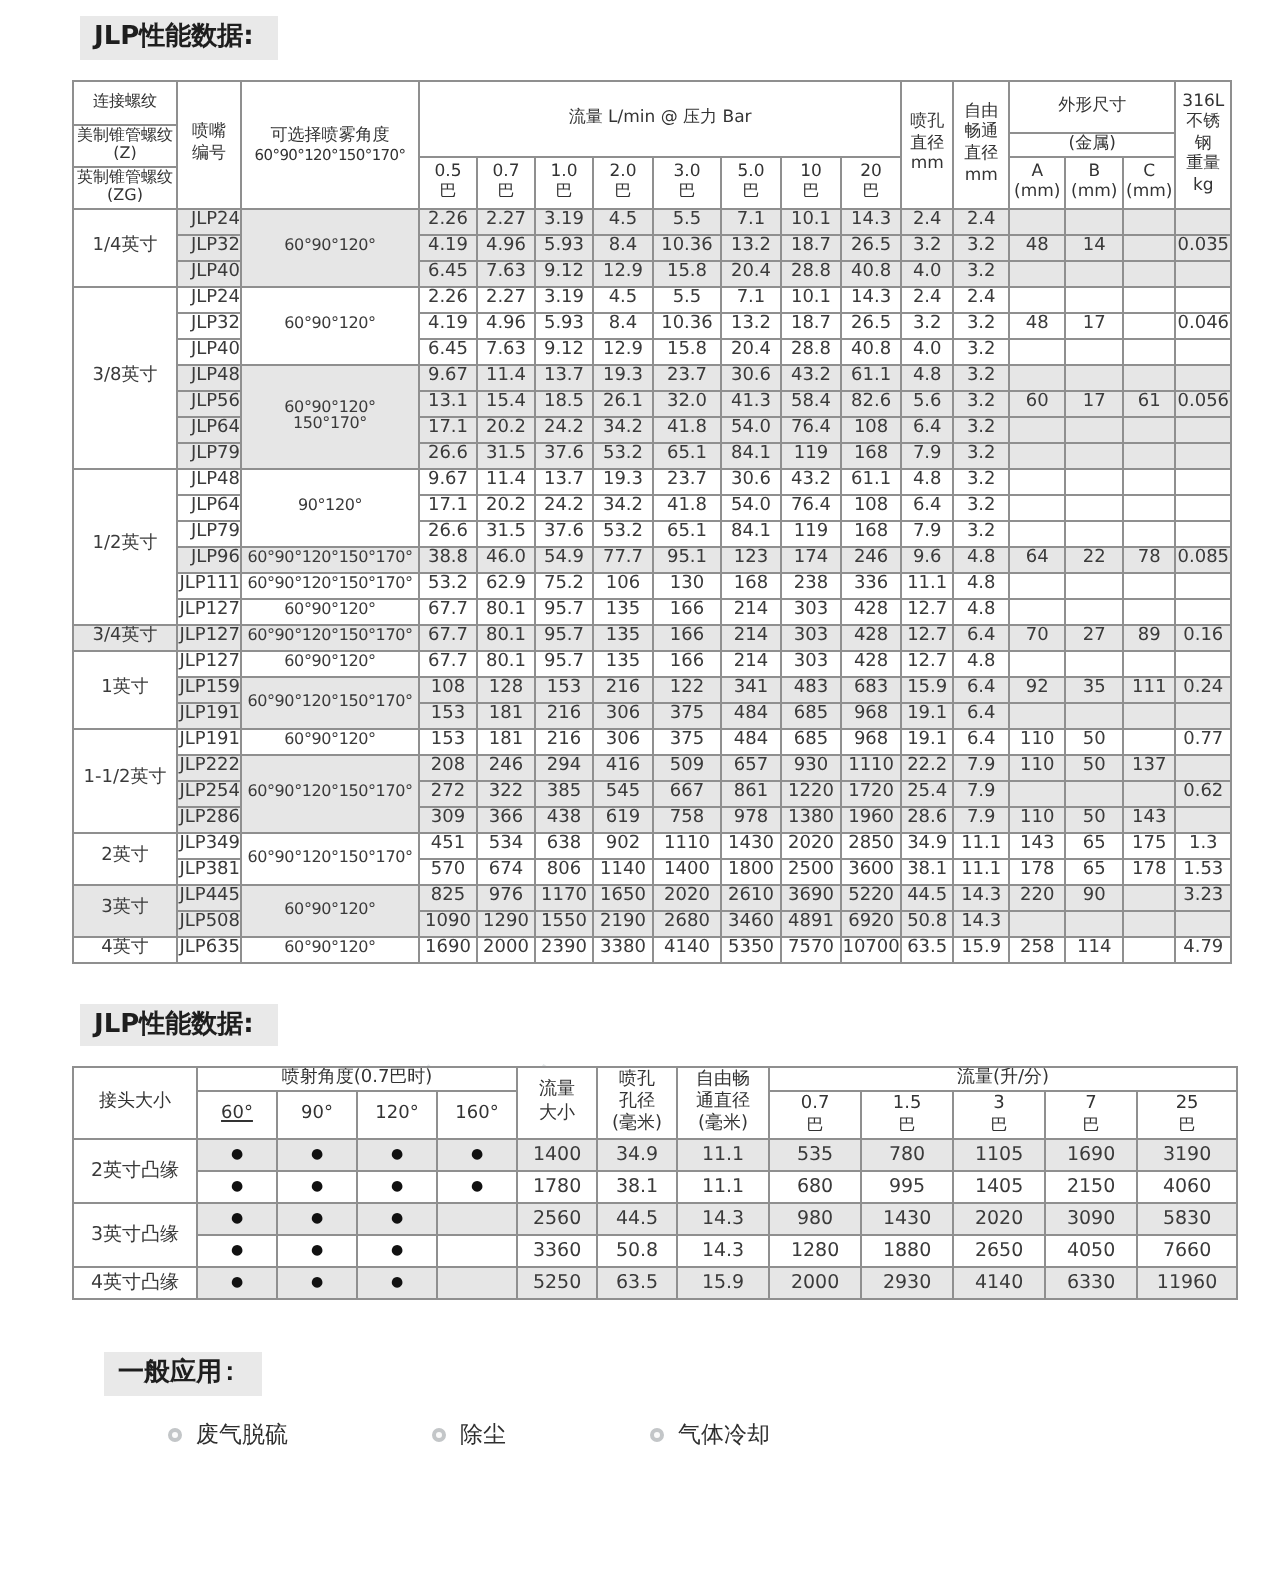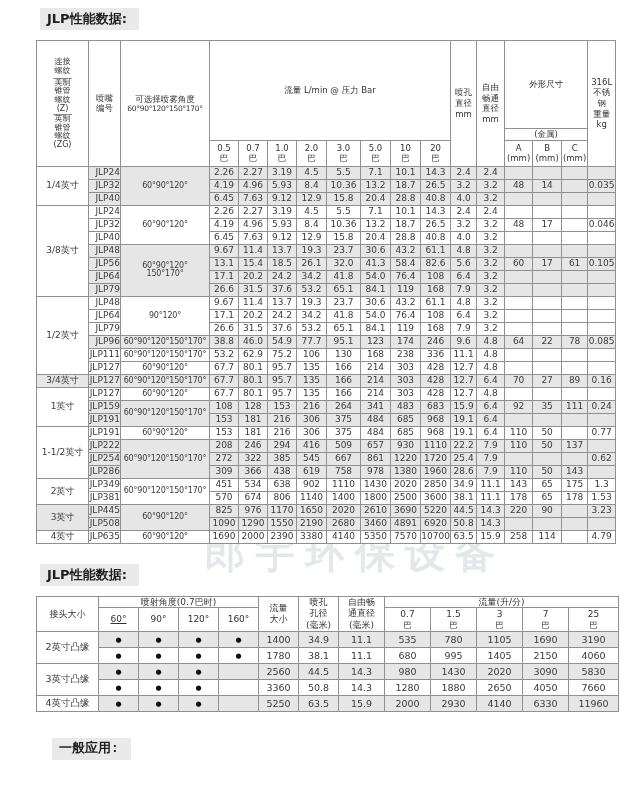--- a/index.html
+++ b/index.html
@@ -17,21 +17,21 @@
   #t2 { width:578px; margin:10px 0 0 36px; position:relative; z-index:1; }
   th, td { border:1px solid #8f8f8f; padding:0; text-align:center; vertical-align:middle; font-weight:normal; overflow:hidden; }
   #t1 th { font-size:8.5px; line-height:1.2; color:#333; }
   #t1 td { font-size:9px; height:13px; line-height:1.05; white-space:nowrap; }
   #t1 td.angle { font-size:8px; letter-spacing:-0.2px; }
   #t1 td.nozzle { text-align:right; }
   #t2 th { font-size:9px; line-height:1.2; color:#333; }
   #t2 td { font-size:9.5px; height:16px; white-space:nowrap; }
   #t2 td.dot { font-size:7px; color:#111; }
   .sh { background:#e6e6e6; }
-  .conn { padding:16px; }
+  .conn { padding:0; }
   .conn .seg { min-height:21px; display:flex; align-items:center; justify-content:center; font-size:8px; line-height:1.1; padding:0 1px; white-space:normal; }
   .conn .seg + .seg { border-top:1px solid #8f8f8f; }
   .hdr-lines div { line-height:1.25; }
   .angle-sub { font-size:7.5px; letter-spacing:-0.3px; white-space:nowrap; }
   .punit { font-size:8.5px; }
   .t1-tr1 .flow-title { height:26px; font-size:9px; }
   .t1-tr2 th { height:12px; font-size:8px; }
   .t1-tr3 th { height:26px; }
 
   #apps-row { margin:12px 0 0 84px; display:flex; gap:72px; align-items:center; position:relative; z-index:1; }
@@ -294,21 +294,21 @@
           <td class="flow sh">26.1</td>
           <td class="flow sh">32.0</td>
           <td class="flow sh">41.3</td>
           <td class="flow sh">58.4</td>
           <td class="flow sh">82.6</td>
           <td class="sh">5.6</td>
           <td class="sh">3.2</td>
           <td class="sh">60</td>
           <td class="sh">17</td>
           <td class="sh">61</td>
-          <td class="sh">0.105</td>
+          <td class="sh">0.056</td>
         </tr>
         <tr>
           <td class="nozzle sh">JLP64</td>
           <td class="flow sh">17.1</td>
           <td class="flow sh">20.2</td>
           <td class="flow sh">24.2</td>
           <td class="flow sh">34.2</td>
           <td class="flow sh">41.8</td>
           <td class="flow sh">54.0</td>
           <td class="flow sh">76.4</td>
@@ -496,21 +496,21 @@
         </tr>
         <tr>
           <td class="nozzle sh">JLP159</td>
           <td class="angle sh" rowspan="2">
             <div>60°90°120°150°170°</div>
           </td>
           <td class="flow sh">108</td>
           <td class="flow sh">128</td>
           <td class="flow sh">153</td>
           <td class="flow sh">216</td>
-          <td class="flow sh">264</td>
+          <td class="flow sh">122</td>
           <td class="flow sh">341</td>
           <td class="flow sh">483</td>
           <td class="flow sh">683</td>
           <td class="sh">15.9</td>
           <td class="sh">6.4</td>
           <td class="sh">92</td>
           <td class="sh">35</td>
           <td class="sh">111</td>
           <td class="sh">0.24</td>
         </tr>
@@ -843,13 +843,27 @@
           <td class="flow sh">2930</td>
           <td class="flow sh">4140</td>
           <td class="flow sh">6330</td>
           <td class="flow sh">11960</td>
         </tr>
       </tbody>
     </table>
 
   <div class="section-title" id="apps-title">一般应用:</div>
 
+  <div id="apps-row">
+    <div class="app-item">
+      <span class="ring-icon"></span>
+      <span>废气脱硫</span>
+    </div>
+    <div class="app-item">
+      <span class="ring-icon"></span>
+      <span>除尘</span>
+    </div>
+    <div class="app-item">
+      <span class="ring-icon"></span>
+      <span>气体冷却</span>
+    </div>
+  </div>
 </div>
 
 </body></html>

